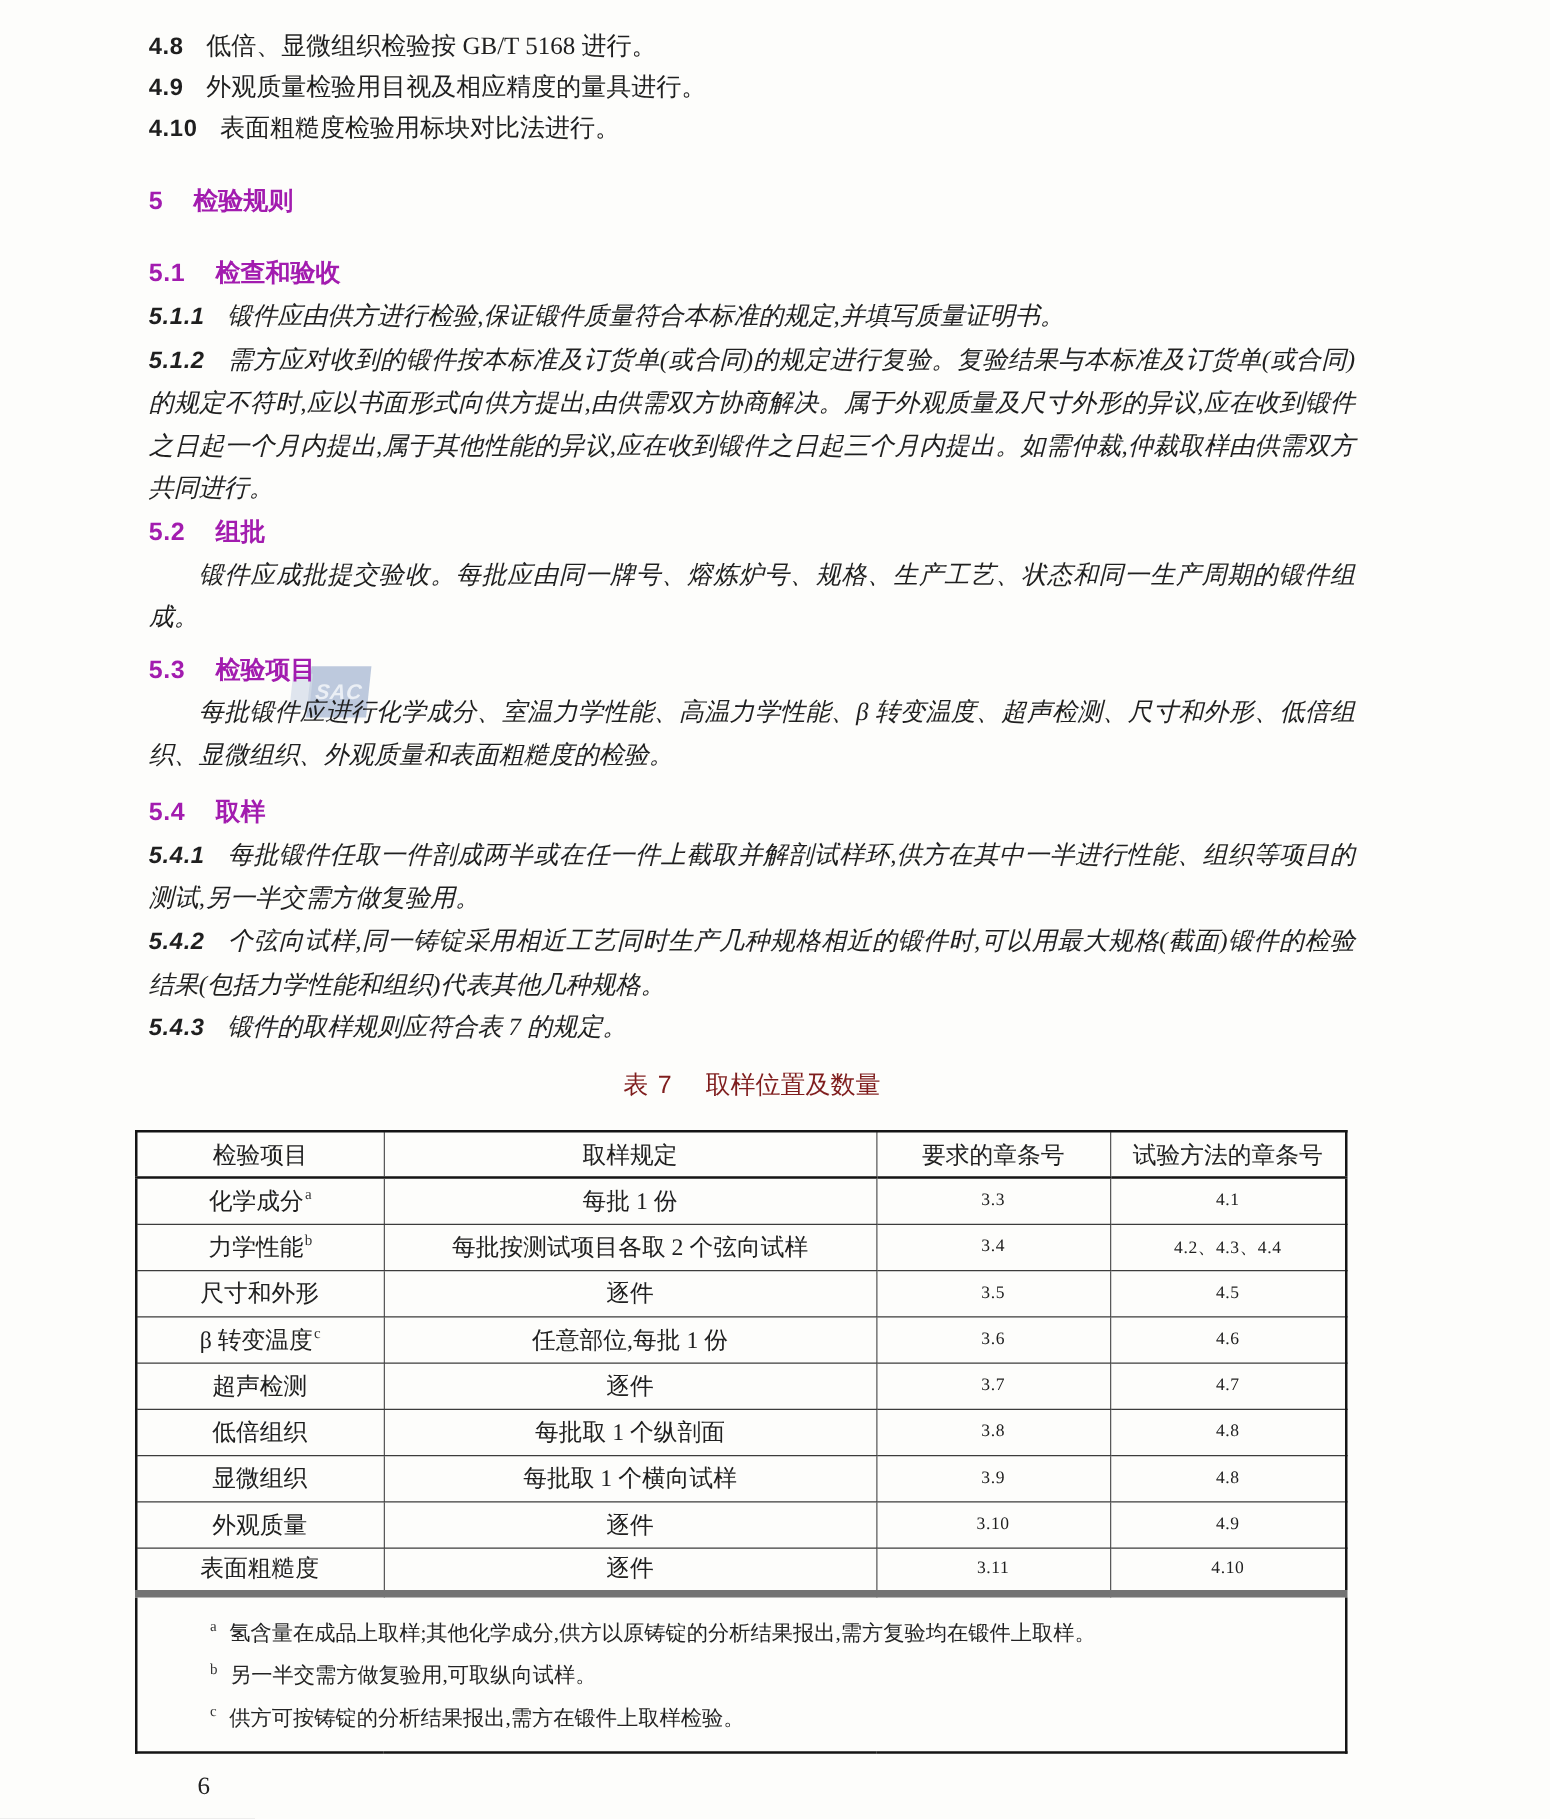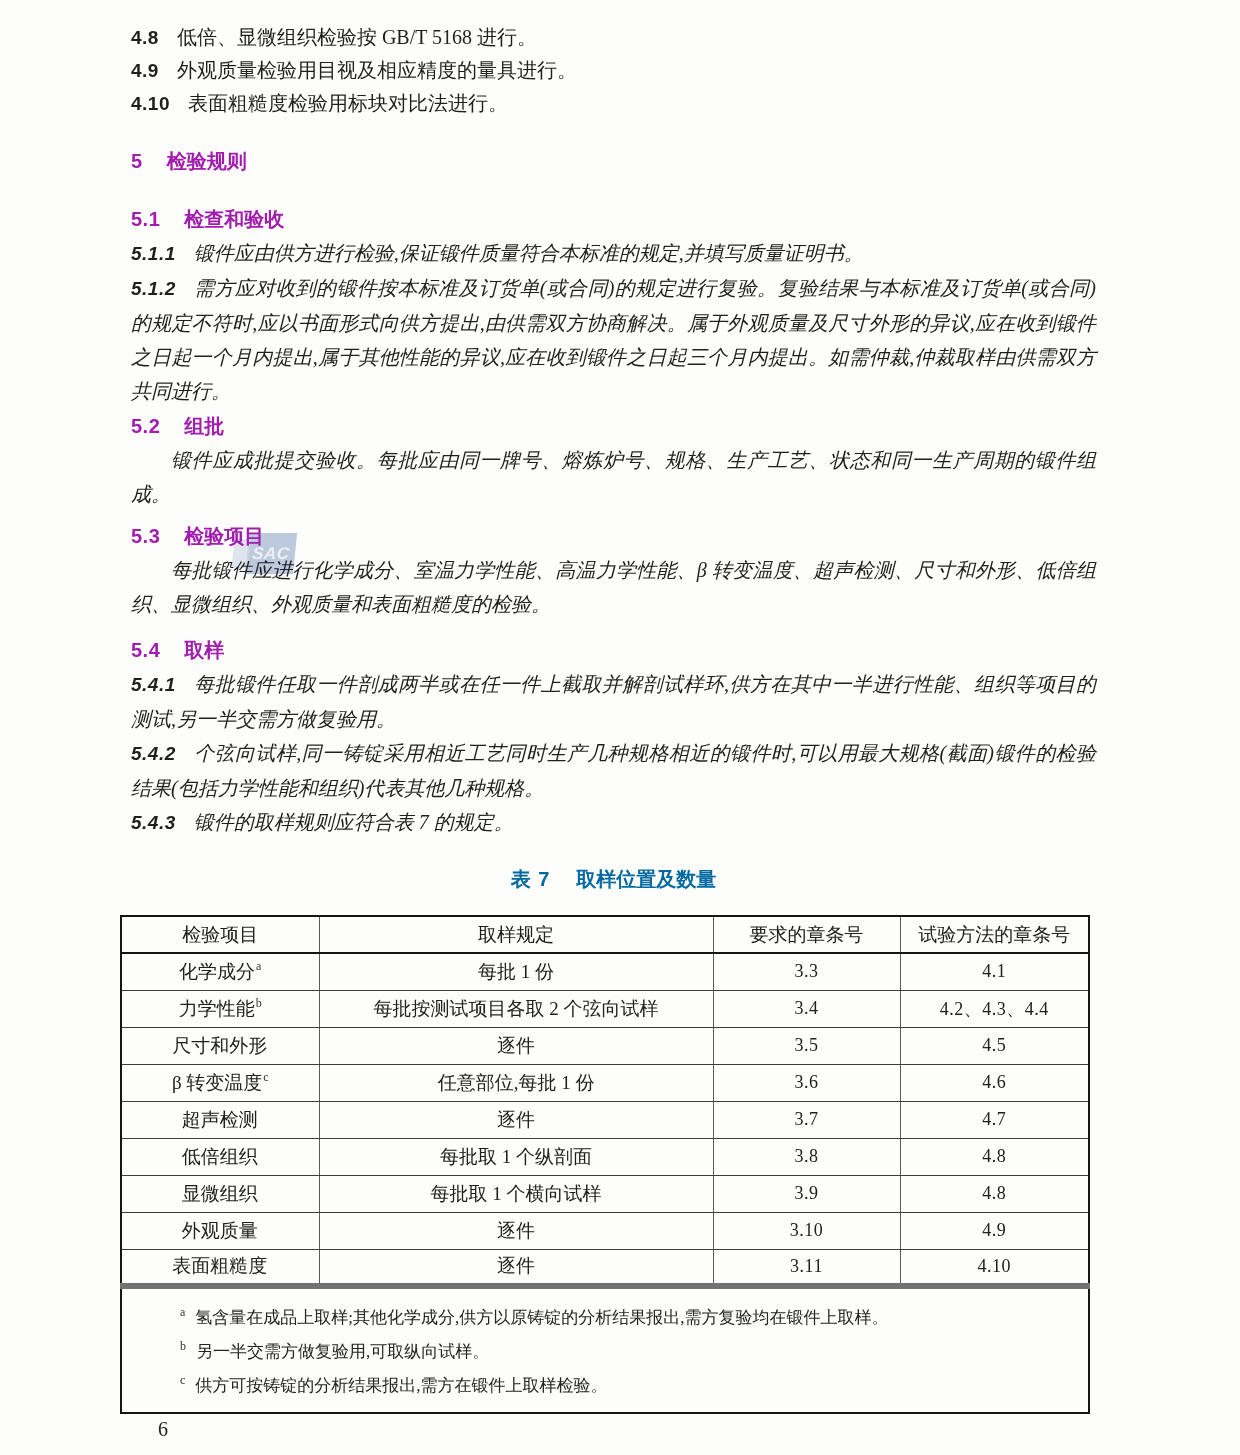--- a/index.html
+++ b/index.html
@@ -6,21 +6,21 @@
   .page{
     position:relative;
     width:1240px;height:1455px;
     background:#fdfdfb;
     font-family:"Liberation Serif","DejaVu Serif",serif;
     color:#1f1f1f;
     overflow:hidden;
     margin:0 auto;
   }
   .content{
-    position:absolute;left:131px;top:0;width:965px;padding-top:21px;
+    position:absolute;left:119px;top:0;width:965px;padding-top:21px;
   }
   p.clause{
     margin:0;font-size:20px;line-height:33px;text-align:justify;
     text-justify:inter-ideograph;
   }
   p.clause.tall{line-height:34px;font-style:italic;}
   .num{
     font-family:"Liberation Sans","DejaVu Sans",sans-serif;
     font-weight:bold;font-size:19px;margin-right:18px;letter-spacing:0.5px;
   }
@@ -31,44 +31,44 @@
   .hd .num{margin-right:24px;font-size:20px;}
   .indent{text-indent:40px;}
   .m24{margin-top:24px;}
   .m14{margin-top:14px;}
   .m16{margin-top:16px;}
   .m13{margin-top:13px;}
   .m12{margin-top:12px;}
   .m8{margin-top:8px;}
   .m1{margin-top:1px;}
   .tcap{
-    margin-top:22px;text-align:center;
+    margin-top:11px;text-align:center;
     font-family:"Liberation Sans","DejaVu Sans",sans-serif;
-    font-weight:bold;font-size:20px;line-height:34px;color:#0369a1;
+    font-weight:normal;font-size:20px;line-height:34px;color:#7f1d1d;
   }
   .tcap .cap-num{margin-right:26px;letter-spacing:1px;}
   table.t7{
     border-collapse:collapse;table-layout:fixed;
     width:968px;margin-left:-11px;margin-top:19px;
     border:2px solid #151515;
   }
   table.t7 col.c1{width:198px;}
   table.t7 col.c2{width:394px;}
   table.t7 col.c3{width:187px;}
   table.t7 col.c4{width:189px;}
   table.t7 th,table.t7 td{
     border-left:1px solid #5a5a5a;border-right:1px solid #5a5a5a;
     border-top:1px solid #3c3c3c;border-bottom:1px solid #3c3c3c;
     height:37px;box-sizing:border-box;
     text-align:center;vertical-align:middle;
     font-weight:normal;font-size:19px;color:#202020;
     padding:0 4px;
   }
   table.t7 thead th{border-bottom:2px solid #151515;}
-  table.t7 td.numcell{font-size:18px;letter-spacing:0.5px;font-family:Liberation Serif, serif;}
+  table.t7 td.numcell{font-size:14px;letter-spacing:0.5px;font-family:Liberation Serif, serif;}
   sup.fnref{font-size:12px;line-height:0;vertical-align:super;margin-left:1px;color:#333;}
   tr.fnrow td{
     border:none;border-top:6px solid #737373;
     text-align:left;vertical-align:top;height:auto;
     padding:9px 24px 12px 58px;
   }
   .fn{font-size:17px;line-height:29.5px;color:#232323;text-align:justify;}
   .fn sup{font-size:12px;margin-right:10px;color:#333;}
   .page-number{
     position:absolute;left:158px;top:1418px;

